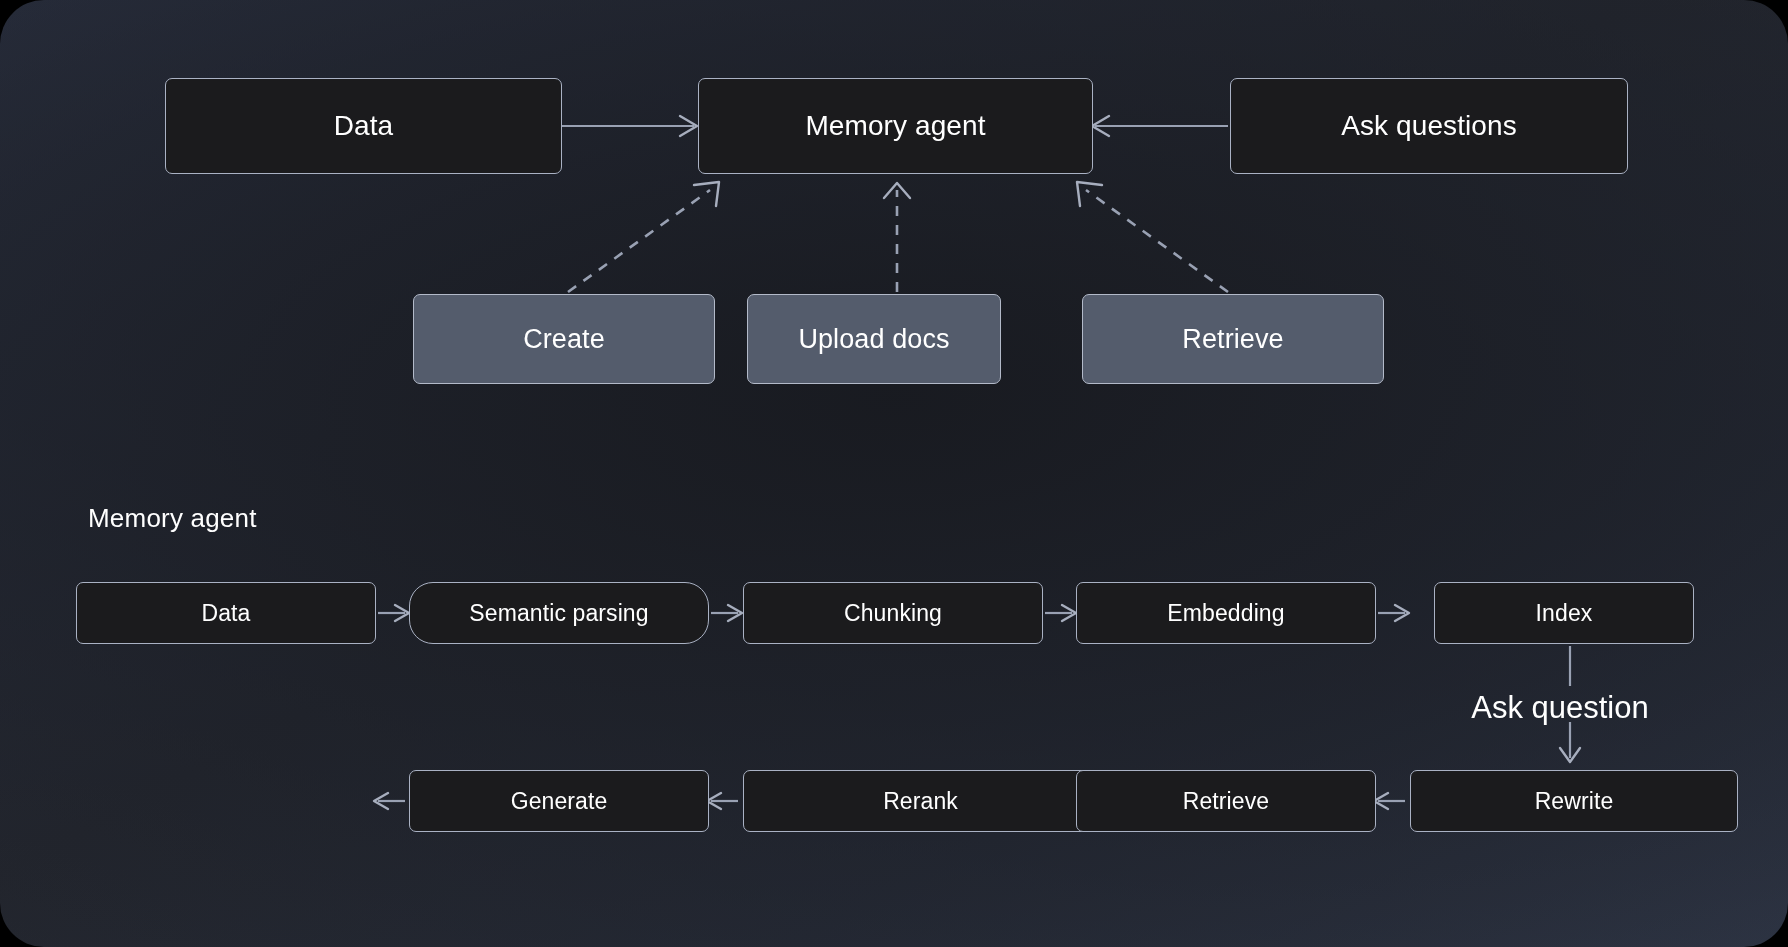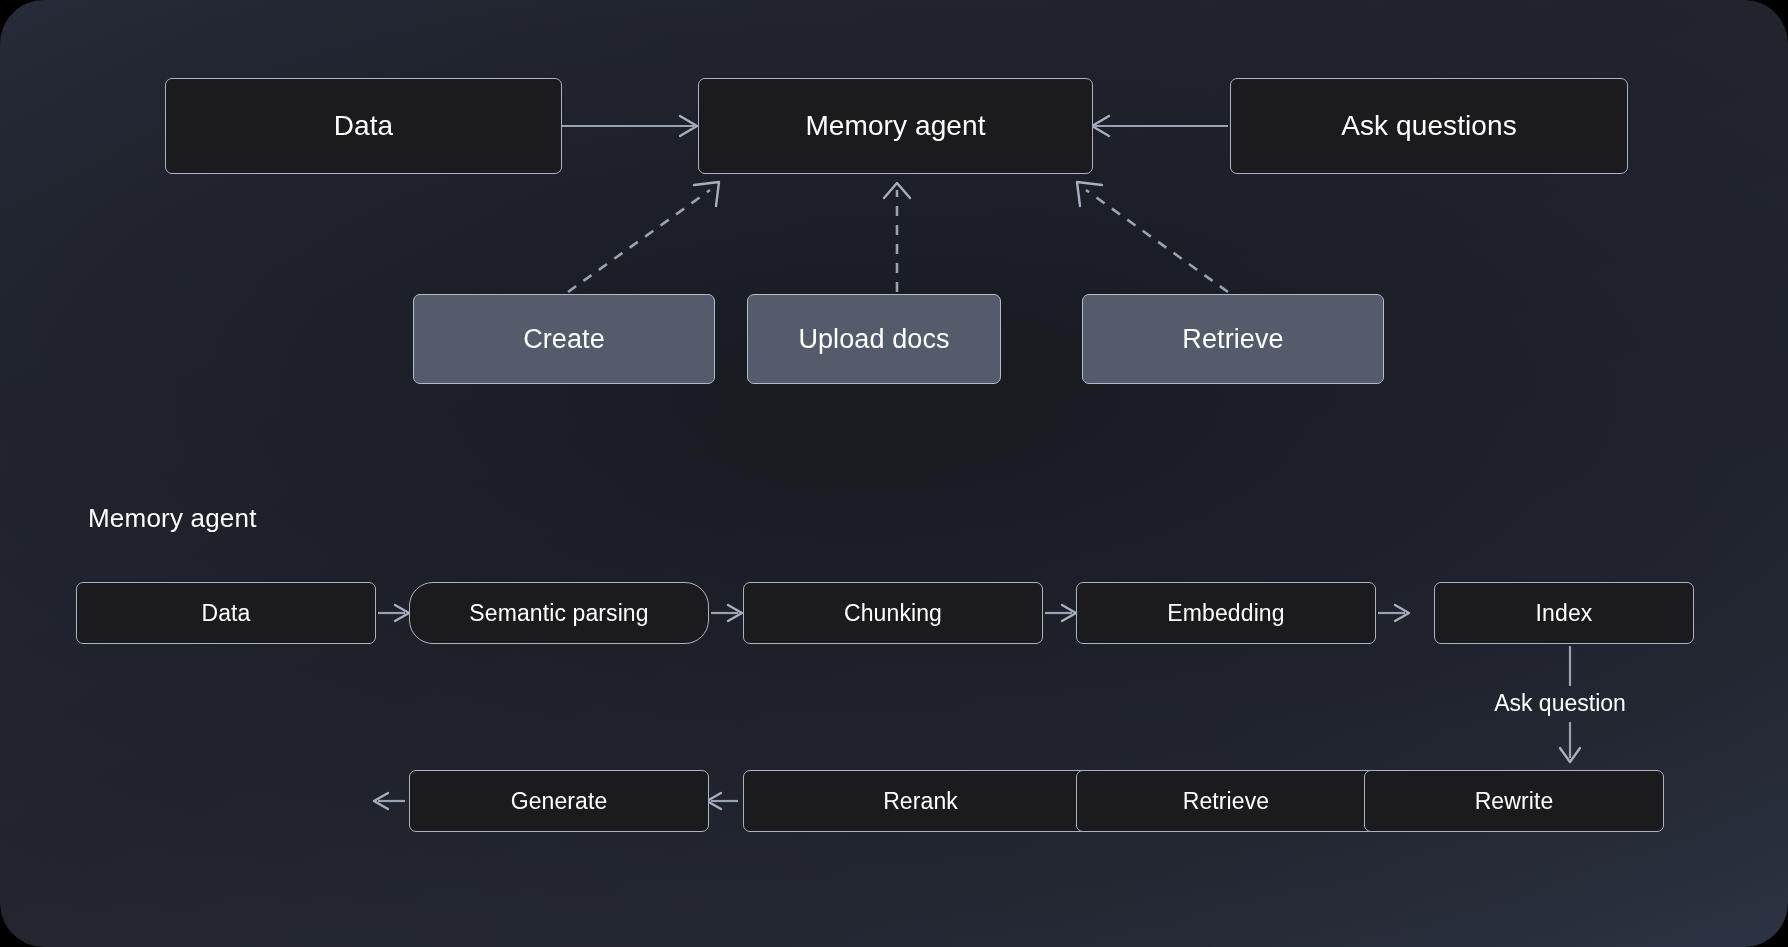--- a/index.html
+++ b/index.html
@@ -55,21 +55,21 @@
     color: #ffffff;
     font-size: 26px;
     letter-spacing: 0.2px;
     white-space: nowrap;
   }
 
   
   .edge-label {
     position: absolute;
     color: #ffffff;
-    font-size: 23px;
+    font-size: 31px;
     white-space: nowrap;
     text-align: center;
   }
 
   
   svg.edges {
     position: absolute;
     left: 0;
     top: 0;
     width: 1788px;
@@ -200,17 +200,17 @@
 
   <div class="node row-node" style="left:409px; top:770px; width:300px;">
     <span>Generate</span>
   </div>
   <div class="node row-node" style="left:743px; top:770px; width:355px;">
     <span>Rerank</span>
   </div>
   <div class="node row-node" style="left:1076px; top:770px; width:300px;">
     <span>Retrieve</span>
   </div>
-  <div class="node row-node" style="left:1364px; top:770px; width:300px;">
+  <div class="node row-node" style="left:1410px; top:770px; width:328px;">
     <span>Rewrite</span>
   </div>
 
 </div>
 
 </body></html>

